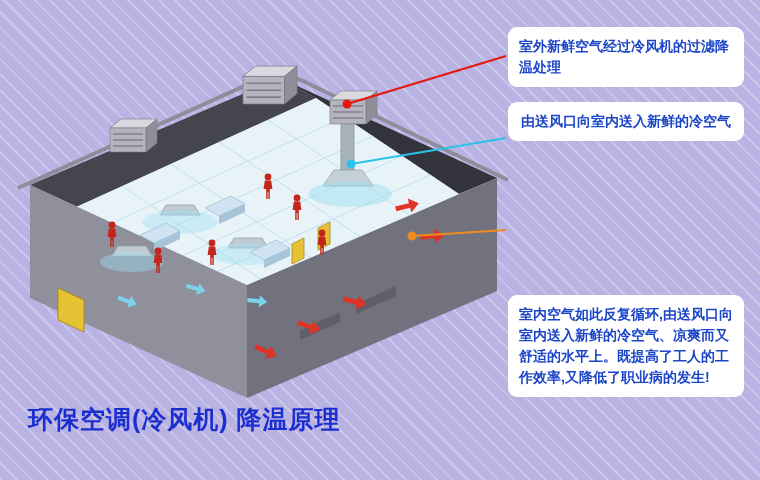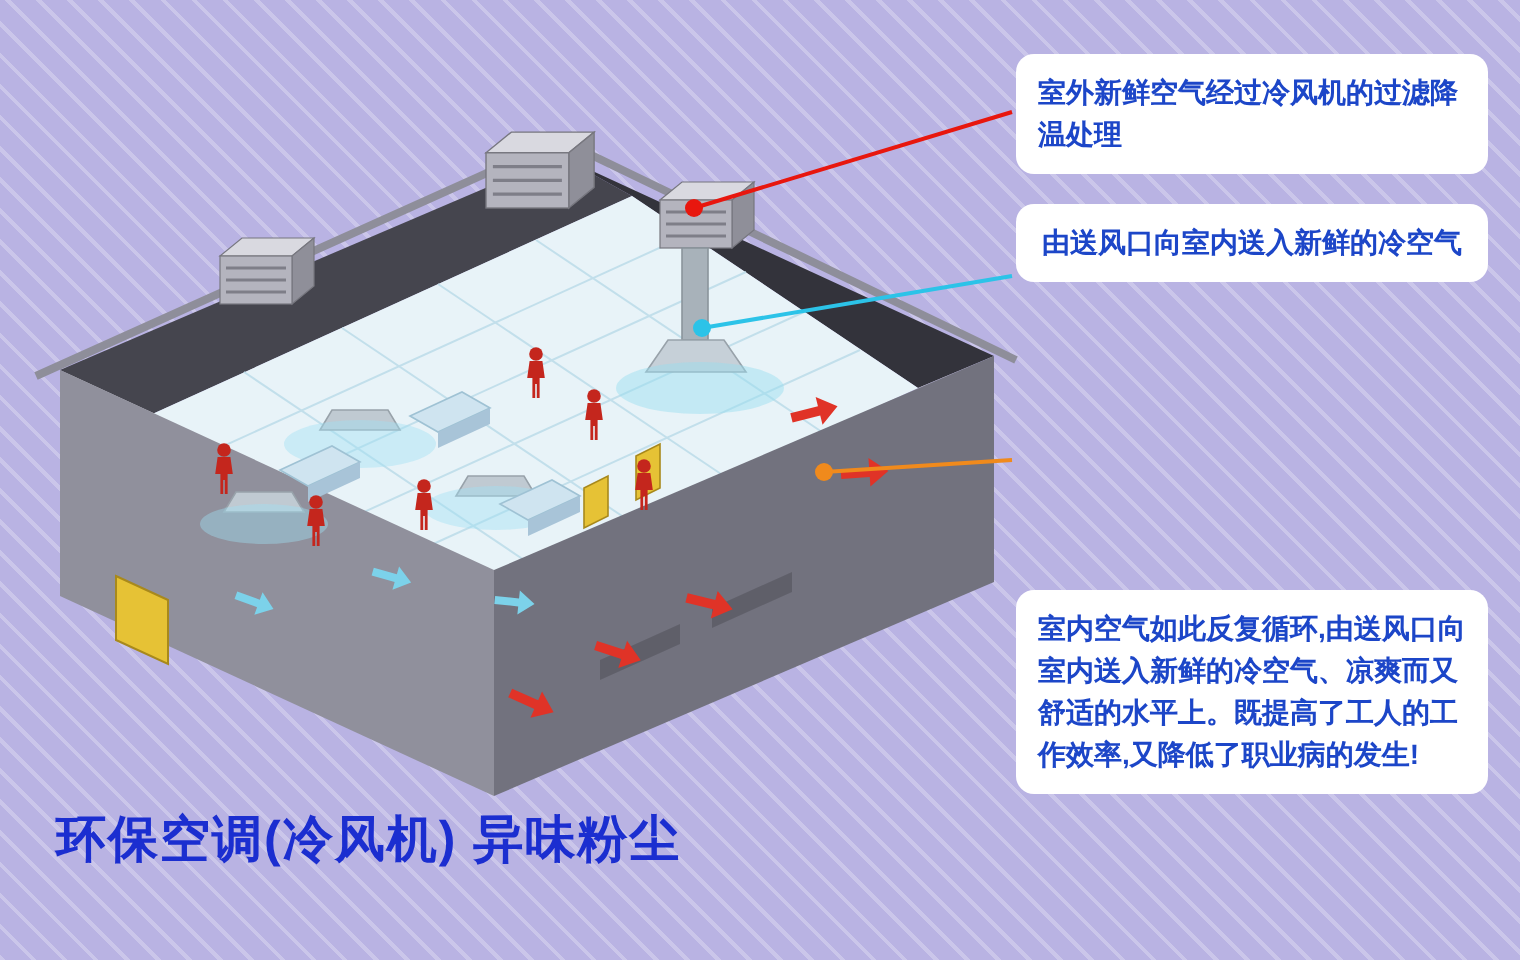--- a/index.html
+++ b/index.html
@@ -141,14 +141,14 @@
   <div class="callout callout-1">
     <span>室外新鲜空气经过冷风机的过滤降温处理</span>
   </div>
   <div class="callout callout-2">
     <span>由送风口向室内送入新鲜的冷空气</span>
   </div>
   <div class="callout callout-4">
     <span>室内空气如此反复循环,由送风口向室内送入新鲜的冷空气、凉爽而又舒适的水平上。既提高了工人的工作效率,又降低了职业病的发生!</span>
   </div>
 
-  <h1 class="page-title">环保空调(冷风机) 异味粉尘</h1>
+  <h1 class="page-title">环保空调(冷风机) 降温原理</h1>
 </div>
 
 </body></html>

